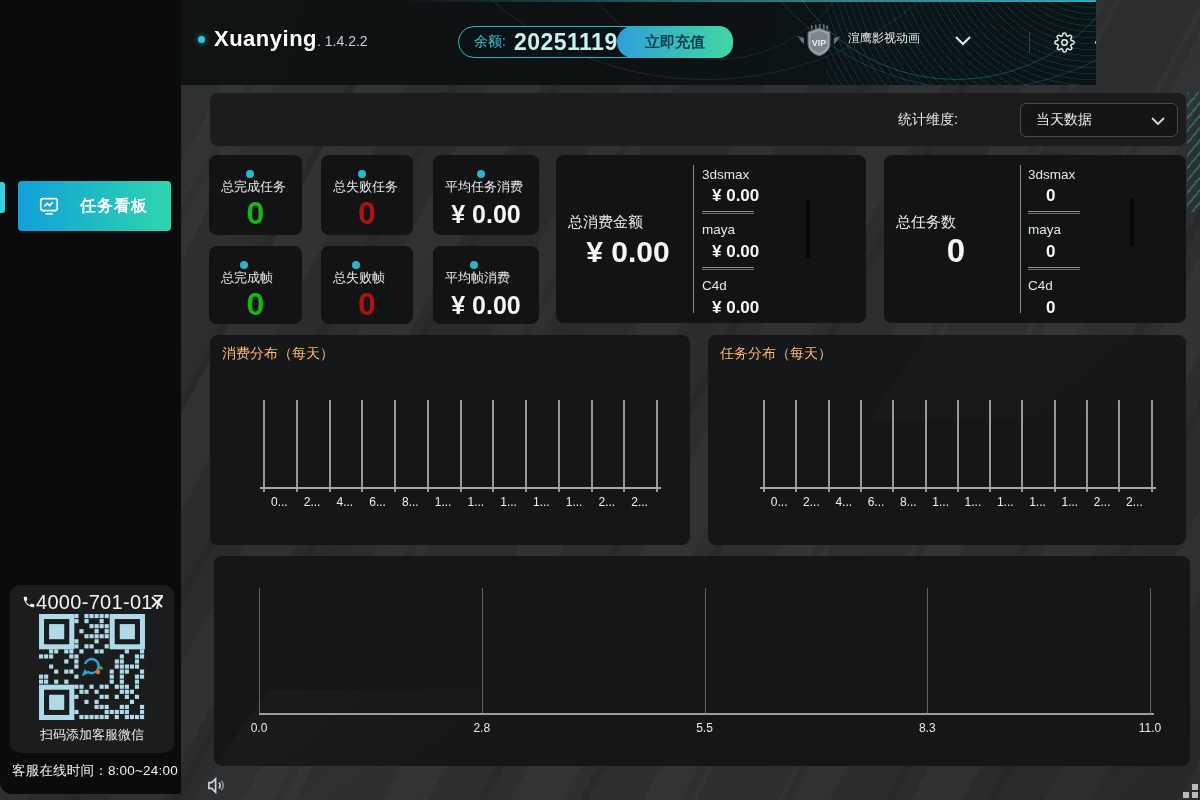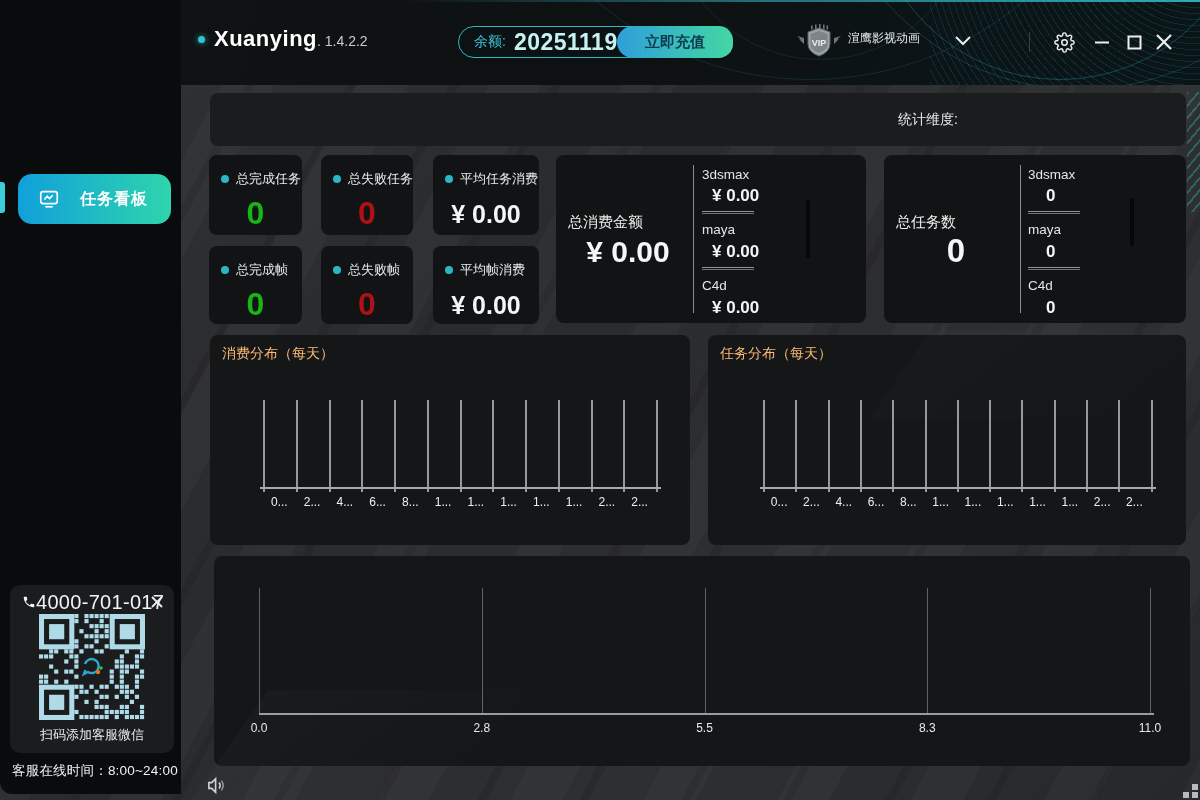--- a/index.html
+++ b/index.html
@@ -11,21 +11,21 @@
   
   #bg-texture { position:absolute; inset:0;
     background:
       repeating-linear-gradient(118deg, rgba(255,255,255,.022) 0 46px, rgba(0,0,0,0) 46px 118px),
       repeating-linear-gradient(298deg, rgba(0,0,0,.10) 0 8px, rgba(0,0,0,0) 8px 90px),
       linear-gradient(135deg,#313234 0%,#2a2b2d 40%,#2e2f31 70%,#272829 100%);
   }
   .streak { position:absolute; background:linear-gradient(118deg, rgba(255,255,255,.045), rgba(255,255,255,0)); transform:skewX(-35deg); }
 
   
-  #titlebar { position:absolute; left:0; top:0; width:1200px; height:85px;
+  #titlebar { position:absolute; left:0; top:0; width:1096px; height:85px;
     background:linear-gradient(100deg,#101213 0%, #0e1112 55%, #0b1417 80%, #0a1518 100%); overflow:hidden; }
   #titlebar::after { content:''; position:absolute; top:0; left:400px; right:0; height:2px;
     background:linear-gradient(90deg, rgba(56,205,220,0), rgba(56,205,220,.5) 45%, rgba(56,205,220,.8)); }
   .ring { position:absolute; border:1px solid rgba(46,190,205,.22); border-radius:50%; }
   #ring1 { width:520px; height:520px; right:-140px; top:-430px; }
   #ring2 { width:380px; height:380px; right:-50px; top:-300px; border-color:rgba(46,190,205,.30); }
   #ring3 { width:660px; height:660px; right:60px; top:-580px; border-color:rgba(46,190,205,.15); }
   #ring4 { width:300px; height:300px; right:230px; top:-240px; border-color:rgba(46,190,205,.12); }
   #header-hatch { position:absolute; right:0; top:0; width:270px; height:85px;
     background:repeating-radial-gradient(circle at 265px -70px, rgba(0,0,0,0) 0 5px, rgba(46,190,205,.14) 5px 6px); }
@@ -60,21 +60,21 @@
   #logo-swirl { position:absolute; left:12px; top:8px; width:24px; height:22px; z-index:2; }
   #logo-text { margin-left:8px; }
   #logo-cn { color:#fff; font-size:25px; font-weight:bold; letter-spacing:3px; line-height:26px; }
   #logo-en { color:#e3e5e6; font-size:11px; letter-spacing:.4px; margin-top:3px; }
 
   .nav-item { position:absolute; left:0; width:181px; height:44px; display:flex; align-items:center; cursor:pointer; color:#c7cacc; }
   .nav-item .nav-icon { position:absolute; left:38px; width:21px; height:21px; }
   .nav-item .nav-label { position:absolute; left:80px; font-size:16px; }
   #nav-home { top:108px; }
   #nav-feedback { top:243px; }
-  #nav-dashboard { position:absolute; left:18px; top:174px; width:153px; height:50px; border-radius:14px;
+  #nav-dashboard { position:absolute; left:18px; top:181px; width:153px; height:50px; border-radius:4px;
     background:linear-gradient(90deg,#11a0da,#2ed5ad); display:flex; align-items:center; cursor:pointer; }
   #nav-dashboard .nav-icon { position:absolute; left:20px; width:22px; height:22px; }
   #nav-dashboard .nav-label { position:absolute; left:62px; font-size:16px; color:#fff; font-weight:bold; letter-spacing:1px; }
   #nav-indicator { position:absolute; left:0; top:182px; width:5px; height:31px; background:#38cfd8; border-radius:0 3px 3px 0; }
 
   #service-card { position:absolute; left:10px; top:585px; width:164px; height:168px; background:#1b1c1e; border-radius:10px; }
   #service-phone-row { position:absolute; left:12px; top:7px; right:8px; height:20px; display:flex; align-items:center; }
   #phone-icon { width:14px; height:14px; }
   #service-phone { color:#f2f3f4; font-size:20px; margin-left:0; letter-spacing:.3px; }
   #service-close { position:absolute; right:0; top:1px; width:18px; height:18px; cursor:pointer; }
@@ -91,21 +91,21 @@
   #filter-value { color:#eceeef; font-size:14px; margin-left:15px; }
   #filter-chevron { position:absolute; right:12px; top:13px; }
 
   .stat-card { position:absolute; background:#121314; border-radius:8px; }
   #card-1 { left:209px; top:155px; width:93px; height:80px; }
   #card-2 { left:321px; top:155px; width:92px; height:80px; }
   #card-3 { left:433px; top:155px; width:106px; height:80px; }
   #card-4 { left:209px; top:246px; width:93px; height:78px; }
   #card-5 { left:321px; top:246px; width:92px; height:78px; }
   #card-6 { left:433px; top:246px; width:106px; height:78px; }
-  .stat-head { position:absolute; left:12px; top:15px; display:flex; align-items:center; }
+  .stat-head { position:absolute; left:12px; top:15px; display:flex; align-items:center;flex-direction:column; }
   .stat-bullet { width:8px; height:8px; border-radius:50%; background:#2ab6c6; margin-right:7px; flex:none; }
   .stat-label { color:#e8eaeb; font-size:13px; }
   .stat-value { position:absolute; left:0; right:0; top:40px; text-align:center; font-weight:bold; font-size:32px; }
   .stat-value.money { font-size:25px; top:45px; }
   .v-green { color:#17b617; } .v-red { color:#b11116; } .v-white { color:#f4f5f6; }
 
   .big-card { position:absolute; background:#121314; border-radius:8px; }
   #consume-card { left:556px; top:155px; width:310px; height:168px; }
   #tasks-card  { left:884px; top:155px; width:302px; height:168px; }
   .big-label { position:absolute; left:12px; top:58px; color:#eceded; font-size:15px; }
@@ -371,20 +371,26 @@
           <circle cx="59" cy="58" r="2.2" fill="#e8711a"></circle>
           <circle cx="62" cy="54" r="1.8" fill="#4caf50"></circle>
         </svg>
       <div id="qr-caption" class="nowrap">扫码添加客服微信</div>
     </div>
     <div id="service-time" class="nowrap">客服在线时间：8:00~24:00</div>
   </div>
 
   <div class="panel" id="filter-bar">
     <span id="filter-label" class="nowrap">统计维度:</span>
+    <div id="filter-select">
+      <span id="filter-value" class="nowrap">当天数据</span>
+      <svg id="filter-chevron" width="14" height="9" viewBox="0 0 14 9">
+        <polyline points="1,1 7,7 13,1" fill="none" stroke="#d7d9da" stroke-width="1.8"></polyline>
+      </svg>
+    </div>
   </div>
   <div id="edge-hatch"></div>
 
   <div class="stat-card" id="card-1">
     <div class="stat-head">
         <span class="stat-bullet"></span>
         <span class="stat-label nowrap">总完成任务</span>
       </div>
     <div class="stat-value v-green">0</div>
   </div>

